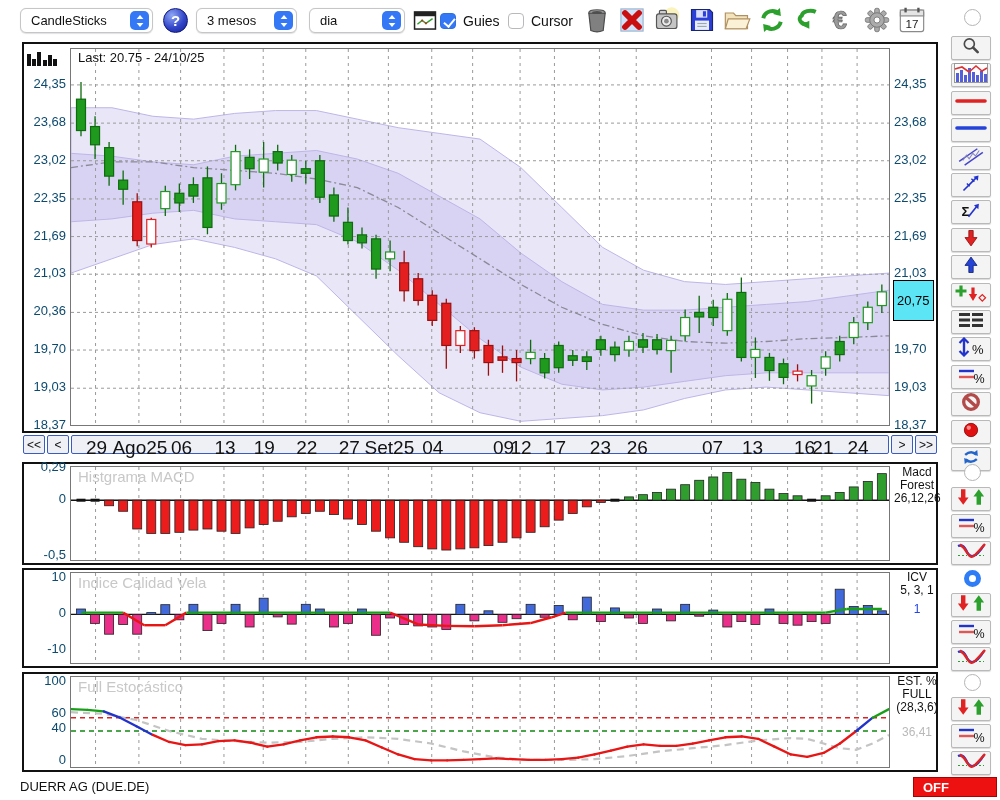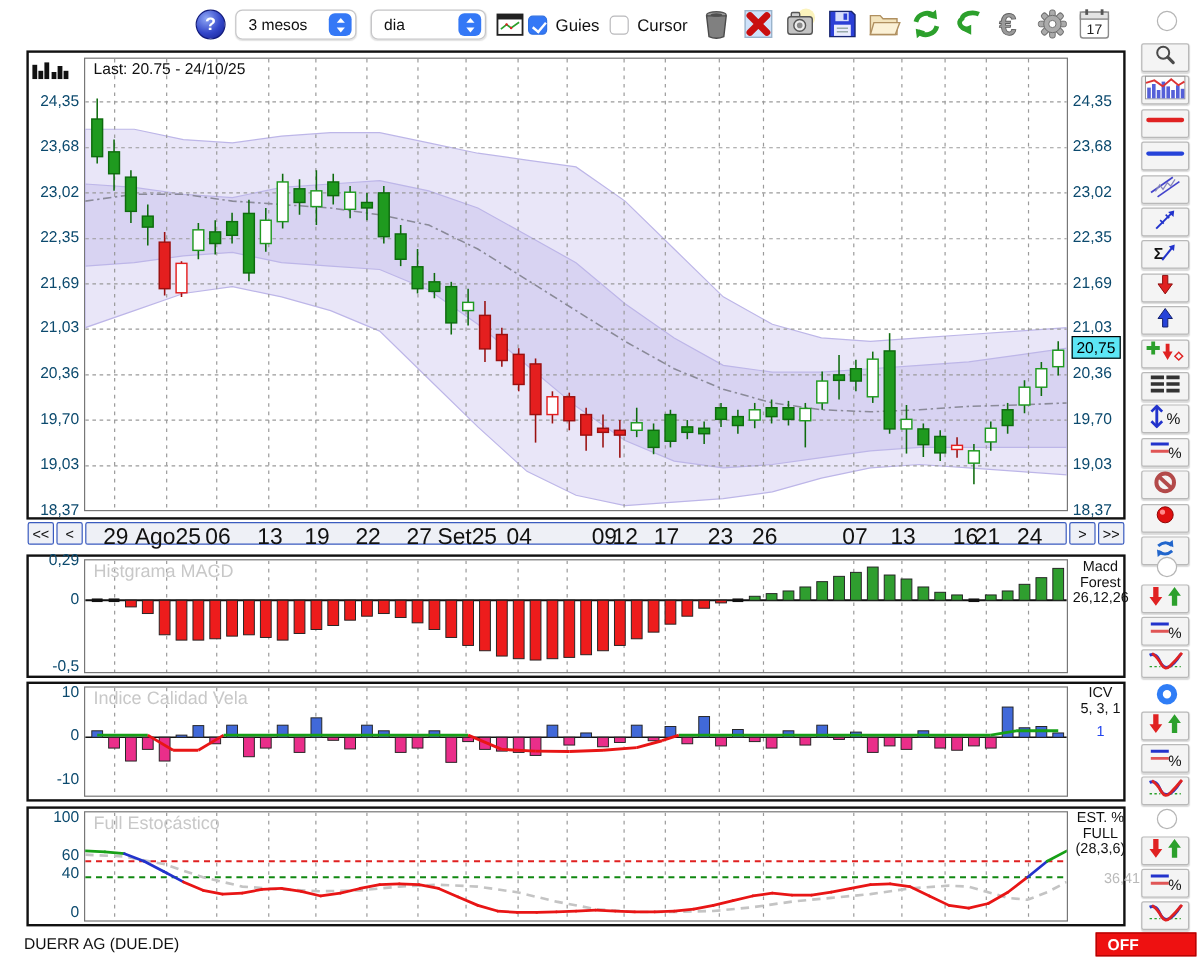--- a/index.html
+++ b/index.html
@@ -26,21 +26,21 @@
   .chartwin-icon { position:absolute; top:11px; width:24px; height:19px; }
 
   
   .frame { position:absolute; border:2px solid #111; background:#fff; }
   .plotbox { position:absolute; border:1px solid #777; background:#fff; }
   .axis-label { position:absolute; font-size:13px; color:#0c4a6e; line-height:14px; }
   .axis-label.left { width:42px; text-align:right; }
   .watermark { position:absolute; font-size:15px; color:#c8c8c8; z-index:3; }
   .side-label { position:absolute; font-size:12px; color:#111; line-height:13px; width:46px;text-align:center; }
   .last-label { position:absolute; font-size:13px; color:#111; z-index:4; }
-  .price-tag { position:absolute; font-size:13px; color:#000; background:#5ce6f5; border:1px solid #000; padding:1px 3px; z-index:5; }
+  .price-tag { position:absolute; font-size:13px; color:#000; background:#5ce6f5; border:1px solid #000; padding:12px 3px; z-index:5; }
   .hist-icon { position:absolute; width:34px; height:17px; }
 
   
   .nav-btn { position:absolute; top:435px; height:19px; border:1.5px solid #3a5bbf; background:#eef0f6;
              font-size:12px; color:#111; display:flex; align-items:center; justify-content:center; border-radius:2px; cursor:default; }
   .date-strip { position:absolute; top:435px; left:71px; width:818px; height:19px; border:1.5px solid #3a5bbf; background:#eef0f6; border-radius:2px; }
   .date-label { position:absolute; top:1px; font-size:19px; color:#111; transform:translateX(-50%); white-space:nowrap; }
 
   
   .side-tool { position:absolute; left:951px; width:40px; height:24px; background:#f4f4f4; border:1px solid #b9b9b9;
@@ -55,20 +55,29 @@
   .off-btn { position:absolute; left:913px; top:777px; width:84px; height:20px; background:#ee1111; color:#fff;
              font-size:13px; font-weight:bold; padding-left:9px; line-height:20px; border:1px solid #a00; }
   svg text { font-family:"Liberation Sans","DejaVu Sans",sans-serif; }
 </style>
 </head>
 <body>
 
 <div id="app">
 
   <div class="toolbar">
+    <div class="mac-select" style="left:20px;width:133px;">
+      <span>CandleSticks</span>
+      <span class="stepper">
+        <svg viewBox="0 0 10 14" width="10" height="14">
+            <path d="M5 1 L8.4 5 L1.6 5 Z" fill="#fff"></path>
+            <path d="M5 13 L8.4 9 L1.6 9 Z" fill="#fff"></path>
+          </svg>
+      </span>
+    </div>
     <div class="help-btn" style="left:163px;">
       <span>?</span>
     </div>
     <div class="mac-select" style="left:196px;width:101px;">
       <span>3 mesos</span>
       <span class="stepper">
         <svg viewBox="0 0 10 14" width="10" height="14">
             <path d="M5 1 L8.4 5 L1.6 5 Z" fill="#fff"></path>
             <path d="M5 13 L8.4 9 L1.6 9 Z" fill="#fff"></path>
           </svg>
@@ -622,21 +631,21 @@
         <line x1="752.5600000000001" y1="75.91304347826087" x2="768.92" y2="66.52173913043478" stroke="#e81515" stroke-width="2.3" stroke-linecap="round"></line>
         <line x1="768.92" y1="66.52173913043478" x2="785.28" y2="54" stroke="#e81515" stroke-width="2.3" stroke-linecap="round"></line>
         <line x1="785.28" y1="54" x2="801.64" y2="40.69565217391305" stroke="#2233cc" stroke-width="2.3" stroke-linecap="round"></line>
         <line x1="801.64" y1="40.69565217391305" x2="818" y2="32.08695652173913" stroke="#17a017" stroke-width="2.3" stroke-linecap="round"></line>
       </svg></div>
   <div class="side-label" id="est-side" style="left:894px;top:675px;">
       <div>EST. %</div>
       <div>FULL</div>
       <div>(28,3,6)</div>
     </div>
-  <div class="side-label" style="left:894px;top:726px;color:#b9b9b9;margin-left:18px;">36,41</div>
+  <div class="side-label" style="left:894px;top:726px;color:#b9b9b9;">36,41</div>
 
   <div id="sidebar"></div>
 
   <div class="status-symbol">DUERR AG (DUE.DE)</div>
   <div class="off-btn">OFF</div>
 
 <div class="side-tool" style="top: 36px;">
       <span><svg viewBox="0 0 24 24" width="34" height="20">
           <circle cx="10" cy="9.5" r="6" fill="#f2f2f2" stroke="#4a4a4a" stroke-width="2"></circle>
           <line x1="14.6" y1="14" x2="20" y2="19.4" stroke="#4a4a4a" stroke-width="3.2" stroke-linecap="round"></line>

